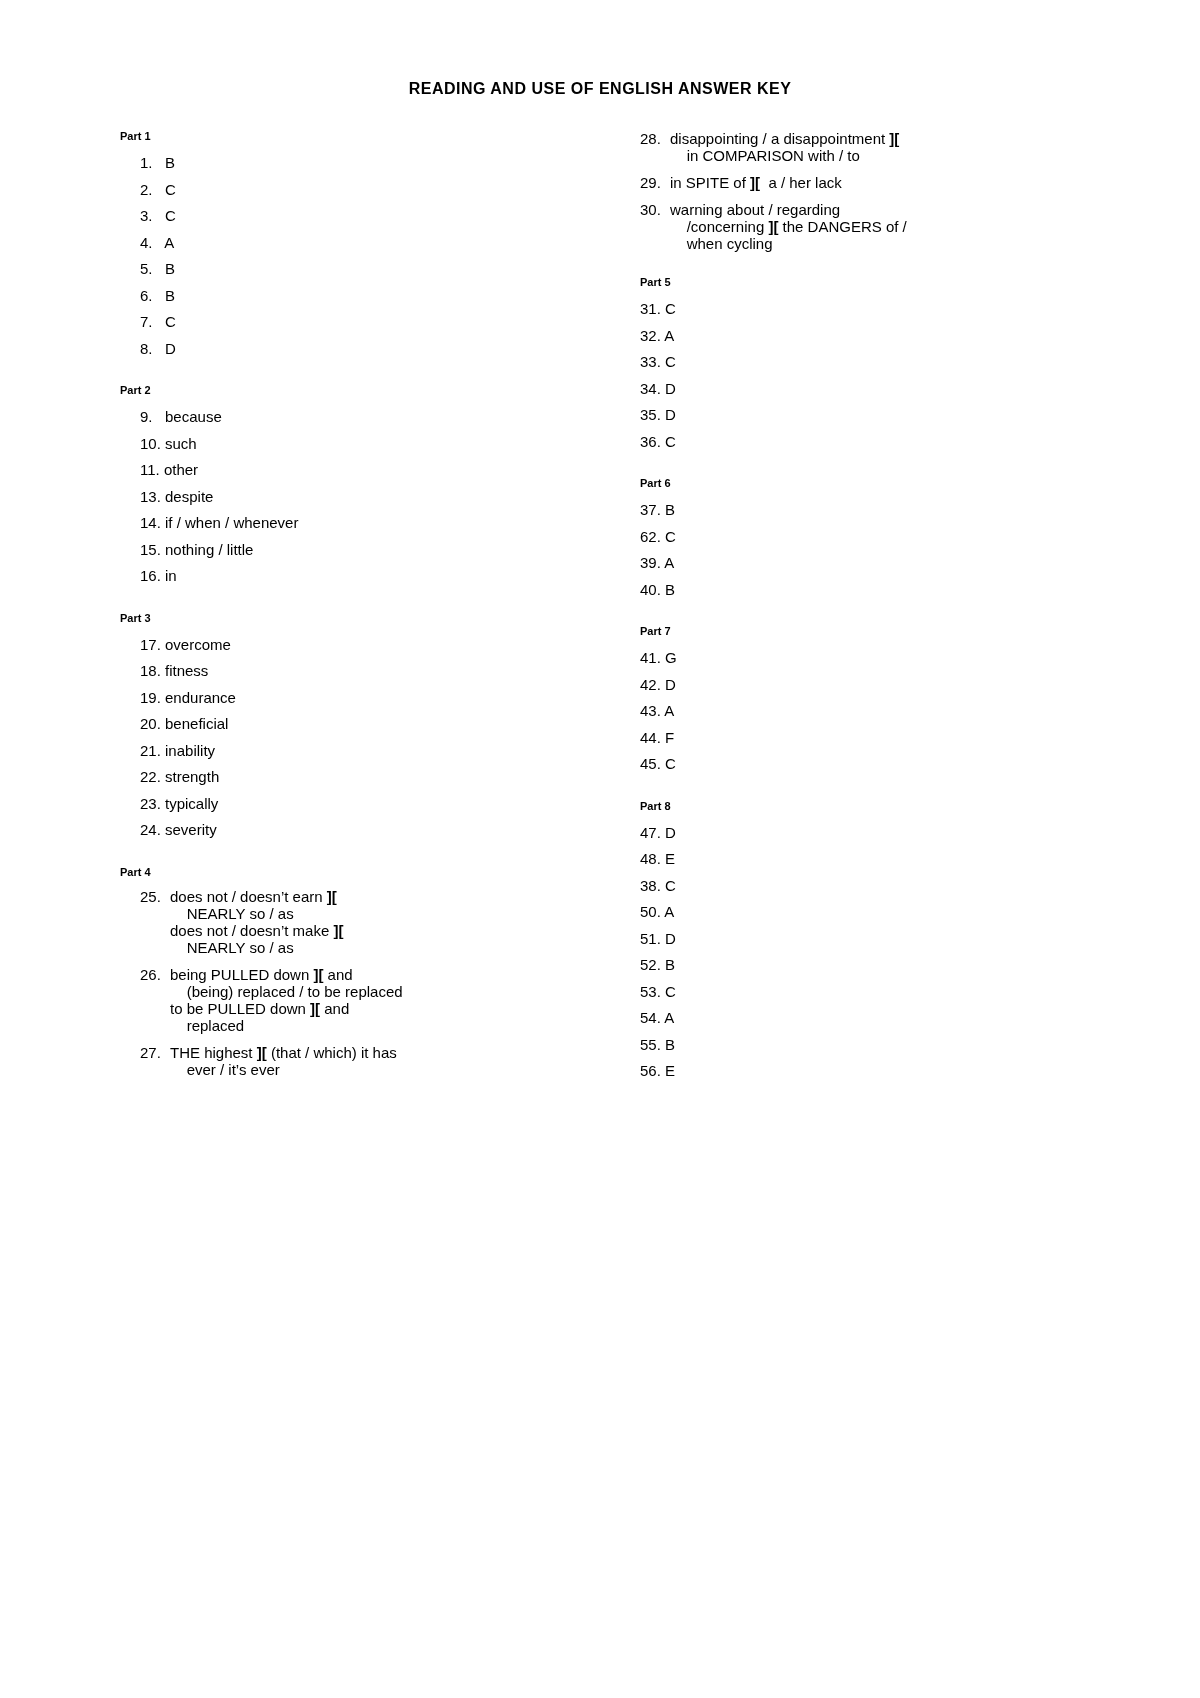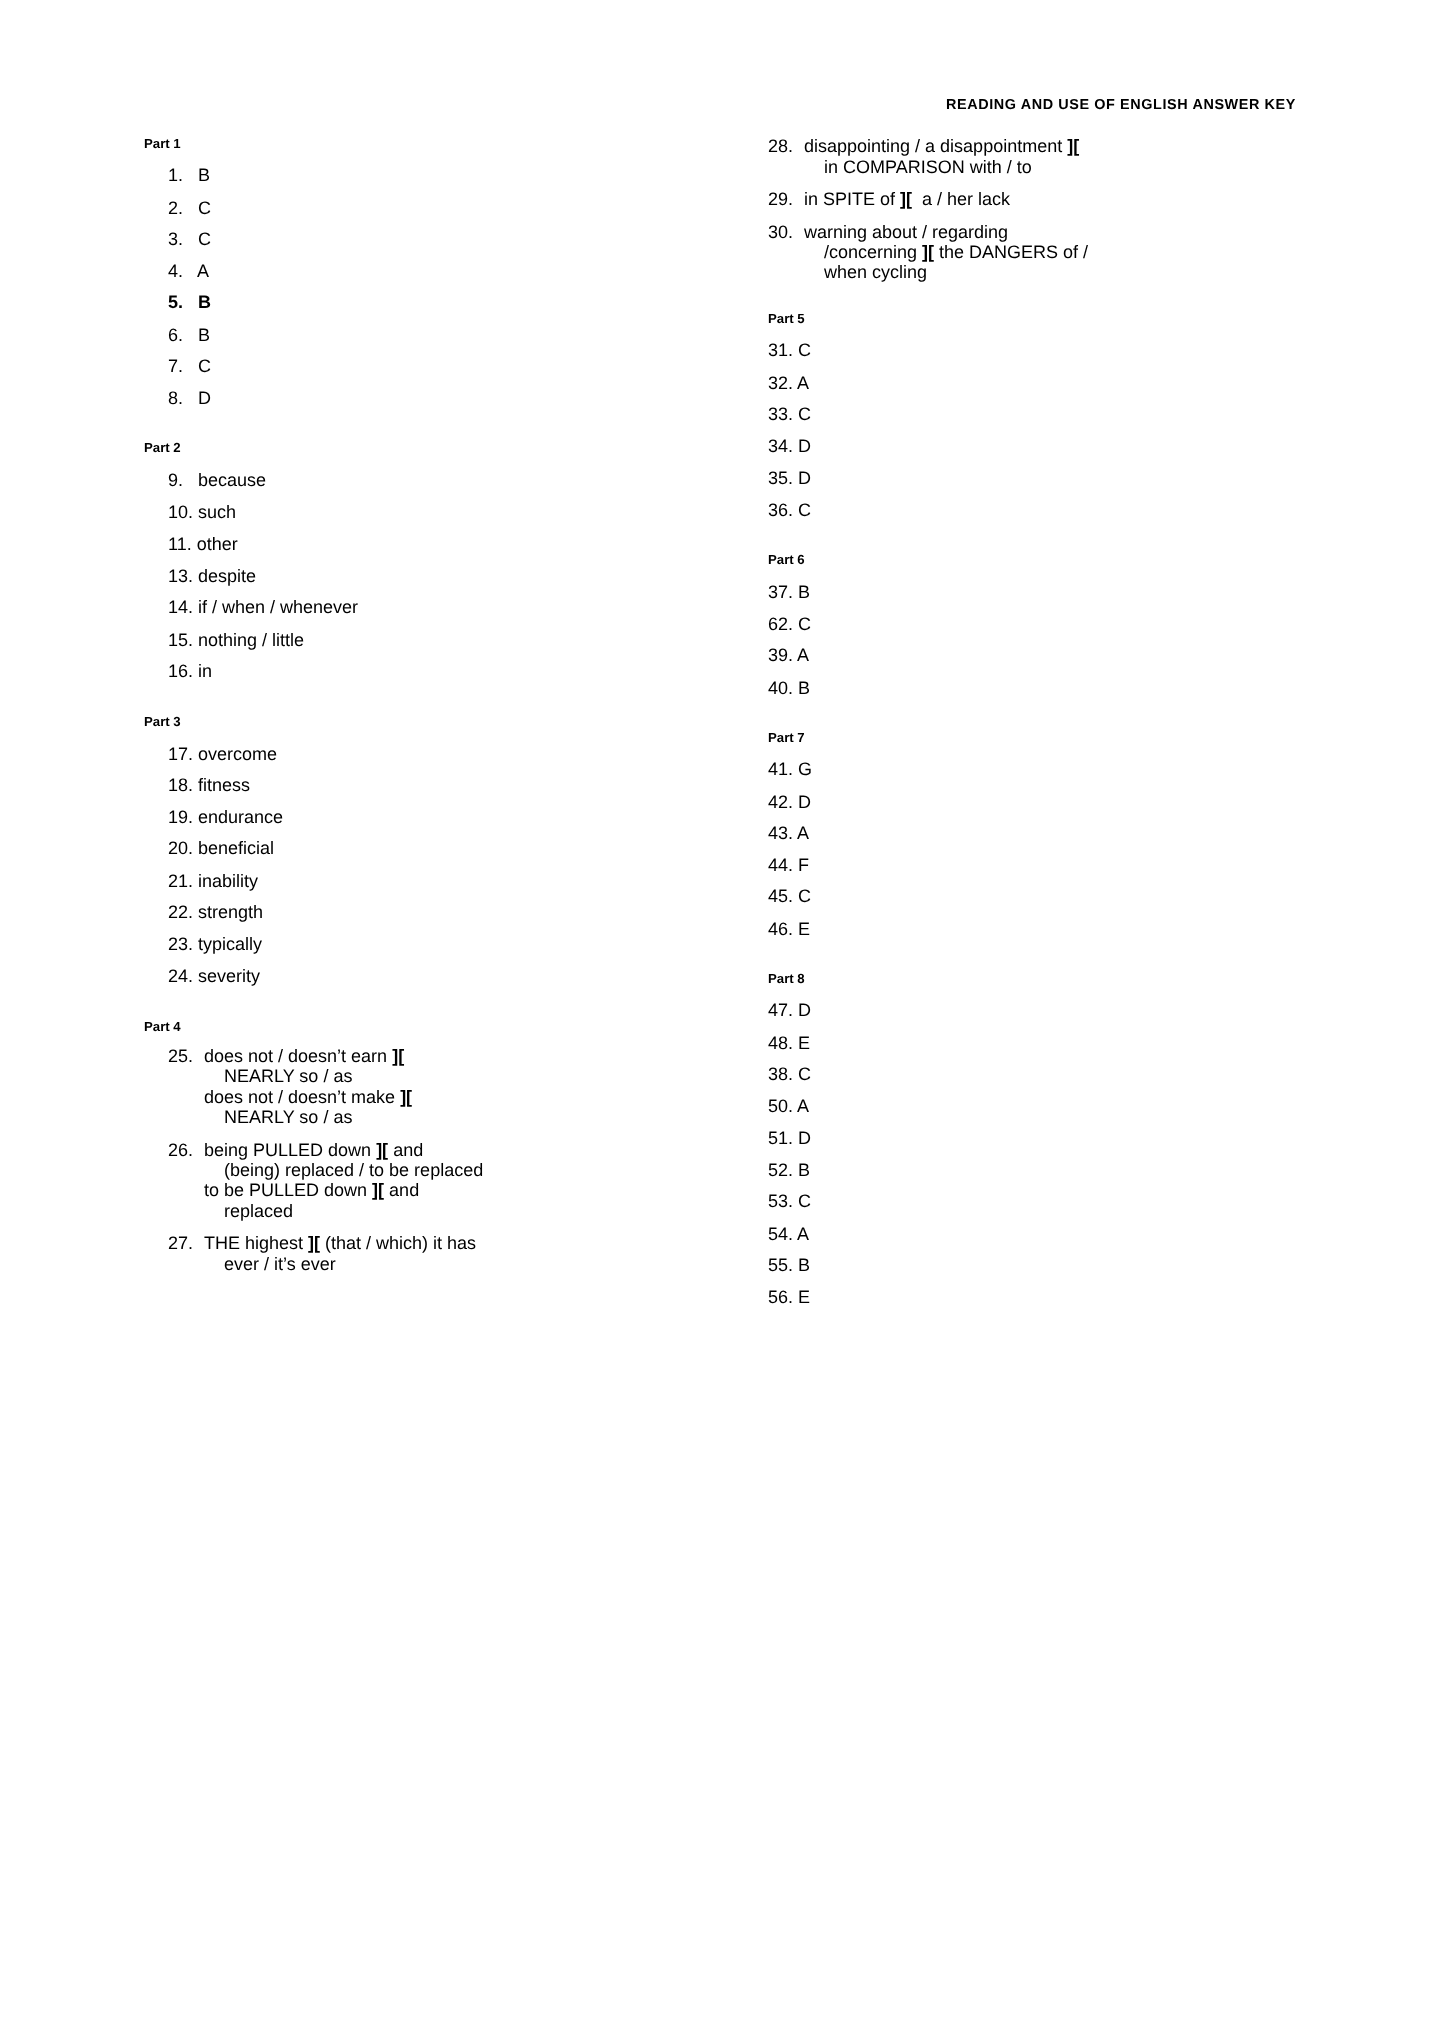--- a/index.html
+++ b/index.html
@@ -15,24 +15,24 @@
       width: 1200px;
       min-height: 1698px;
     }
     .page {
       width: 1200px;
       min-height: 1698px;
       padding: 80px 120px;
       background: #ffffff;
     }
     .main-title {
-      text-align: right;
+      text-align: center;
       font-weight: bold;
-      font-size: 12px;
-      margin-bottom: 20px;
+      font-size: 16px;
+      margin-bottom: 32px;
       letter-spacing: 0.5px;
     }
     .content-wrapper {
       display: flex;
       gap: 0;
     }
     .left-column {
       width: 50%;
       padding-right: 40px;
     }
@@ -67,21 +67,21 @@
   <div class="content-wrapper">
 
     <div class="left-column">
 
       <div class="section-title">Part 1</div>
       <ul class="answer-list">
         <li style="padding-left:20px;">1.&nbsp;&nbsp; B</li>
         <li style="padding-left:20px;">2.&nbsp;&nbsp; C</li>
         <li style="padding-left:20px;">3.&nbsp;&nbsp; C</li>
         <li style="padding-left:20px;">4.&nbsp;&nbsp; A</li>
-        <li style="padding-left:20px;font-weight:bold;">5.&nbsp;&nbsp; B</li>
+        <li style="padding-left:20px;">5.&nbsp;&nbsp; B</li>
         <li style="padding-left:20px;">6.&nbsp;&nbsp; B</li>
         <li style="padding-left:20px;">7.&nbsp;&nbsp; C</li>
         <li style="padding-left:20px;">8.&nbsp;&nbsp; D</li>
       </ul>
 
       <div class="section-title">Part 2</div>
       <ul class="answer-list">
         <li style="padding-left:20px;">9.&nbsp;&nbsp; because</li>
         <li style="padding-left:20px;">10. such</li>
         <li style="padding-left:20px;">11. other</li>
@@ -185,21 +185,20 @@
         <li>40. B</li>
       </ul>
 
       <div class="section-title">Part 7</div>
       <ul class="answer-list">
         <li>41. G</li>
         <li>42. D</li>
         <li>43. A</li>
         <li>44. F</li>
         <li>45. C</li>
-        <li>46. E</li>
       </ul>
 
       <div class="section-title">Part 8</div>
       <ul class="answer-list">
         <li>47. D</li>
         <li>48. E</li>
         <li>38. C</li>
         <li>50. A</li>
         <li>51. D</li>
         <li>52. B</li>

